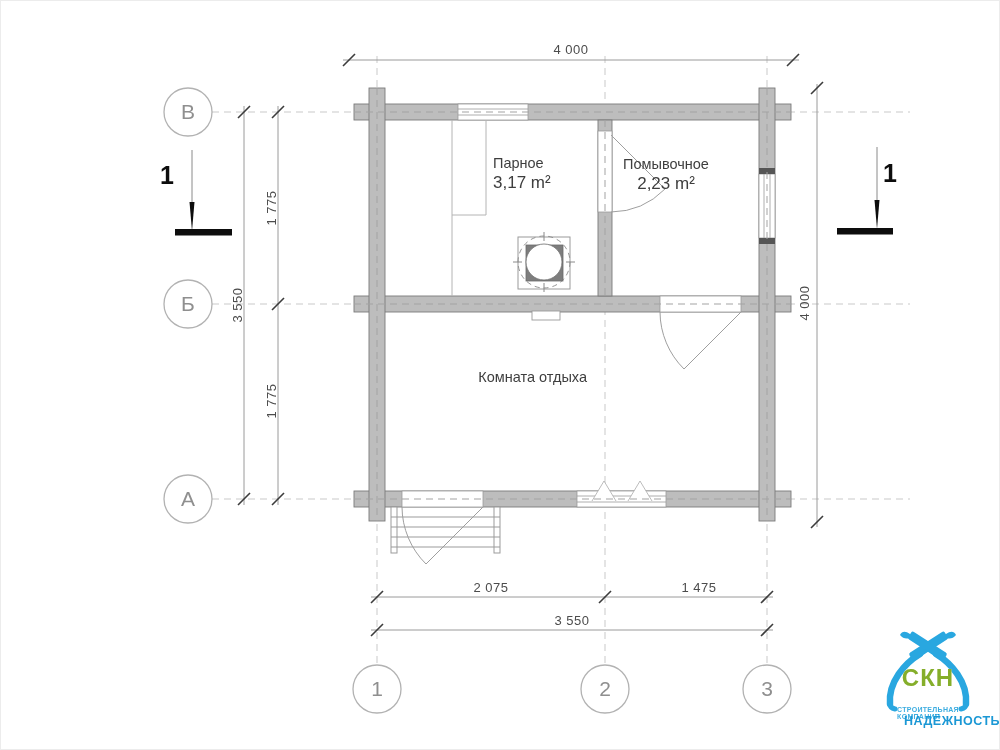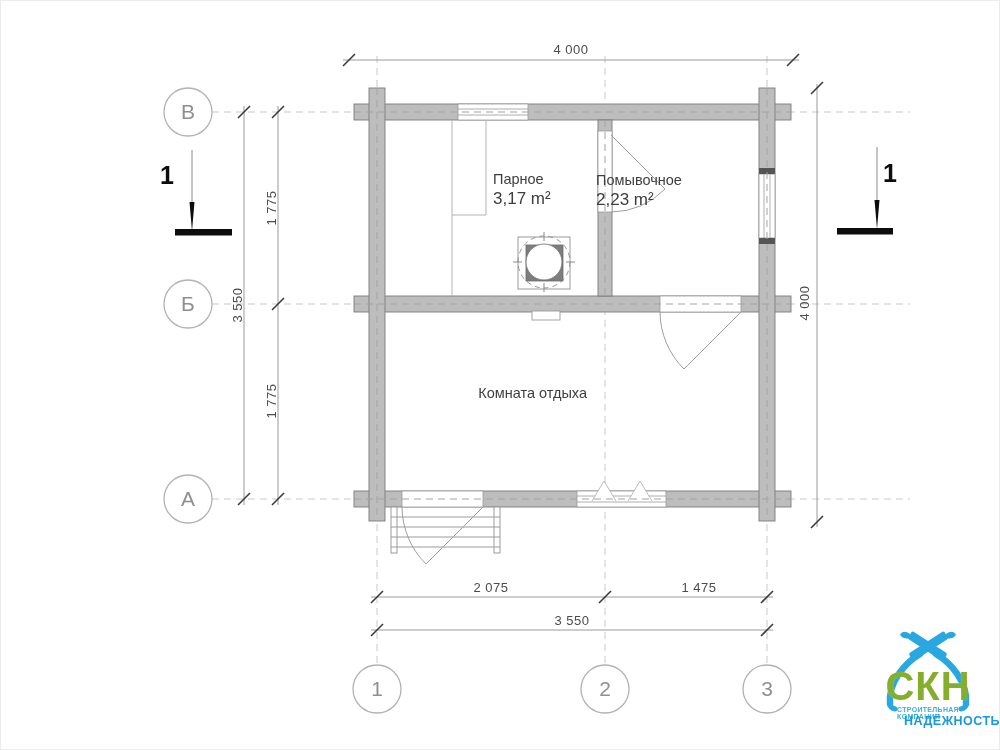--- a/index.html
+++ b/index.html
@@ -5,30 +5,30 @@
   html,body{margin:0;padding:0;background:#fff;}
   .canvas{
     position:relative;width:1000px;height:750px;background:#ffffff;
     font-family:"Liberation Sans",sans-serif;overflow:hidden;
     box-shadow:inset 0 0 0 1px #ececec;
   }
   .plan-svg{position:absolute;left:0;top:0;}
   .lbl{position:absolute;transform:translate(-50%,-50%);white-space:nowrap;color:#4a4a4a;}
   .room-name{font-size:14.5px;color:#3e3e3e;line-height:20px;}
   .room-area{font-size:17px;color:#3e3e3e;line-height:20px;}
-  .room-block{position:absolute;line-height:20px;color:#3e3e3e;margin-top:16px;}
+  .room-block{position:absolute;line-height:20px;color:#3e3e3e;}
   .dim{font-size:13px;color:#4c4c4c;letter-spacing:.5px;}
   .dim-v{transform:translate(-50%,-50%) rotate(-90deg);}
   .axis-label{font-size:21px;color:#8f8f8f;}
   .section-label{font-size:25px;font-weight:bold;color:#0d0d0d;}
   
   .logo{position:absolute;left:872px;top:620px;width:112px;height:112px;}
   .logo-abbr{
     position:absolute;left:50%;top:44px;transform:translateX(-50%);
-    font-size:40px;font-weight:bold;color:#85ae2a;letter-spacing:1px;
+    font-size:24px;font-weight:bold;color:#85ae2a;letter-spacing:1px;
     text-shadow:0 0 1px rgba(255,255,255,.6);
   }
   .logo-line1{
     position:absolute;left:50%;top:86px;transform:translateX(-50%);
     font-size:7px;font-weight:bold;color:#3dade0;letter-spacing:.3px;
   }
   .logo-line2{
     position:absolute;left:50%;top:94px;transform:translateX(-50%);
     font-size:12.5px;font-weight:bold;color:#1b98d5;letter-spacing:.5px;padding-left:48px;
   }
@@ -185,21 +185,21 @@
       <line x1="877" y1="147" x2="877" y2="200" stroke="#8a8a8a" stroke-width="1"></line>
       <polygon points="874.5,200 879.5,200 877,229" fill="#0d0d0d"></polygon>
       <rect x="837" y="228" width="56" height="6.5" fill="#0d0d0d"></rect>
     </g>
   </svg>
 
   <div class="room-block" style="left:493px;top:153px;text-align:left;">
     <div class="room-name">Парное</div>
     <div class="room-area">3,17 m²</div>
   </div>
-  <div class="room-block" style="left:596px;top:154px;width:140px;text-align:left;">
+  <div class="room-block" style="left:596px;top:154px;width:140px;text-align:center;">
     <div class="room-name">Помывочное</div>
     <div class="room-area">2,23 m²</div>
   </div>
   <div class="room-block" style="left:437px;top:367px;width:150px;text-align:right;">
     <div class="room-name">Комната отдыха</div>
   </div>
 
   <div class="lbl dim" style="left:571px;top:49px;">4 000</div>
   <div class="lbl dim dim-v" style="left:237px;top:305px;">3 550</div>
   <div class="lbl dim dim-v" style="left:271px;top:208px;">1 775</div>

